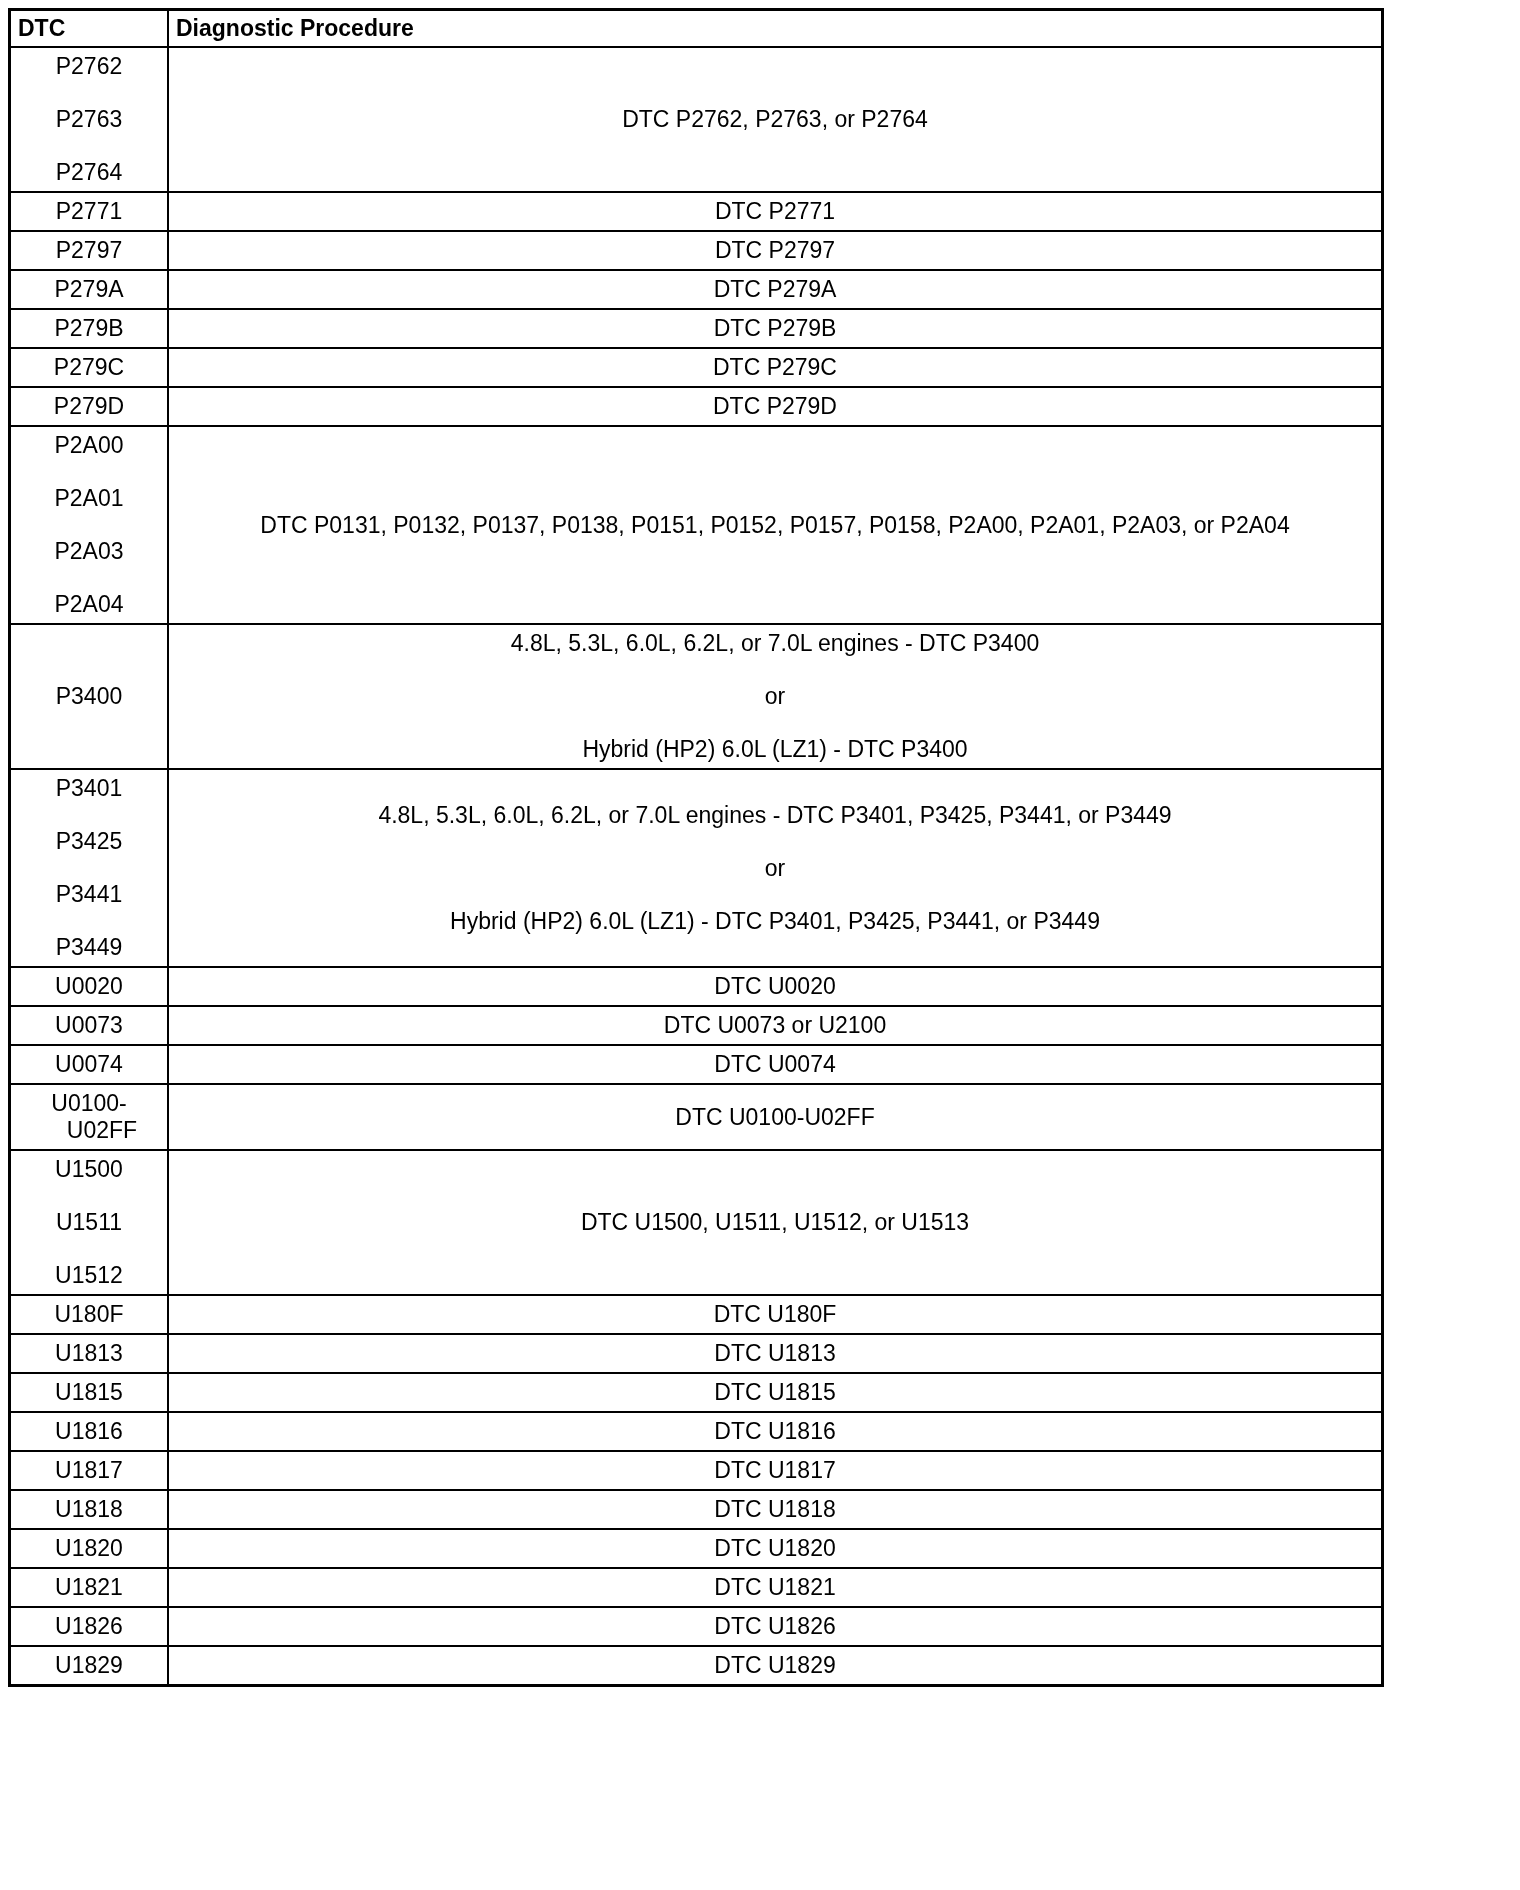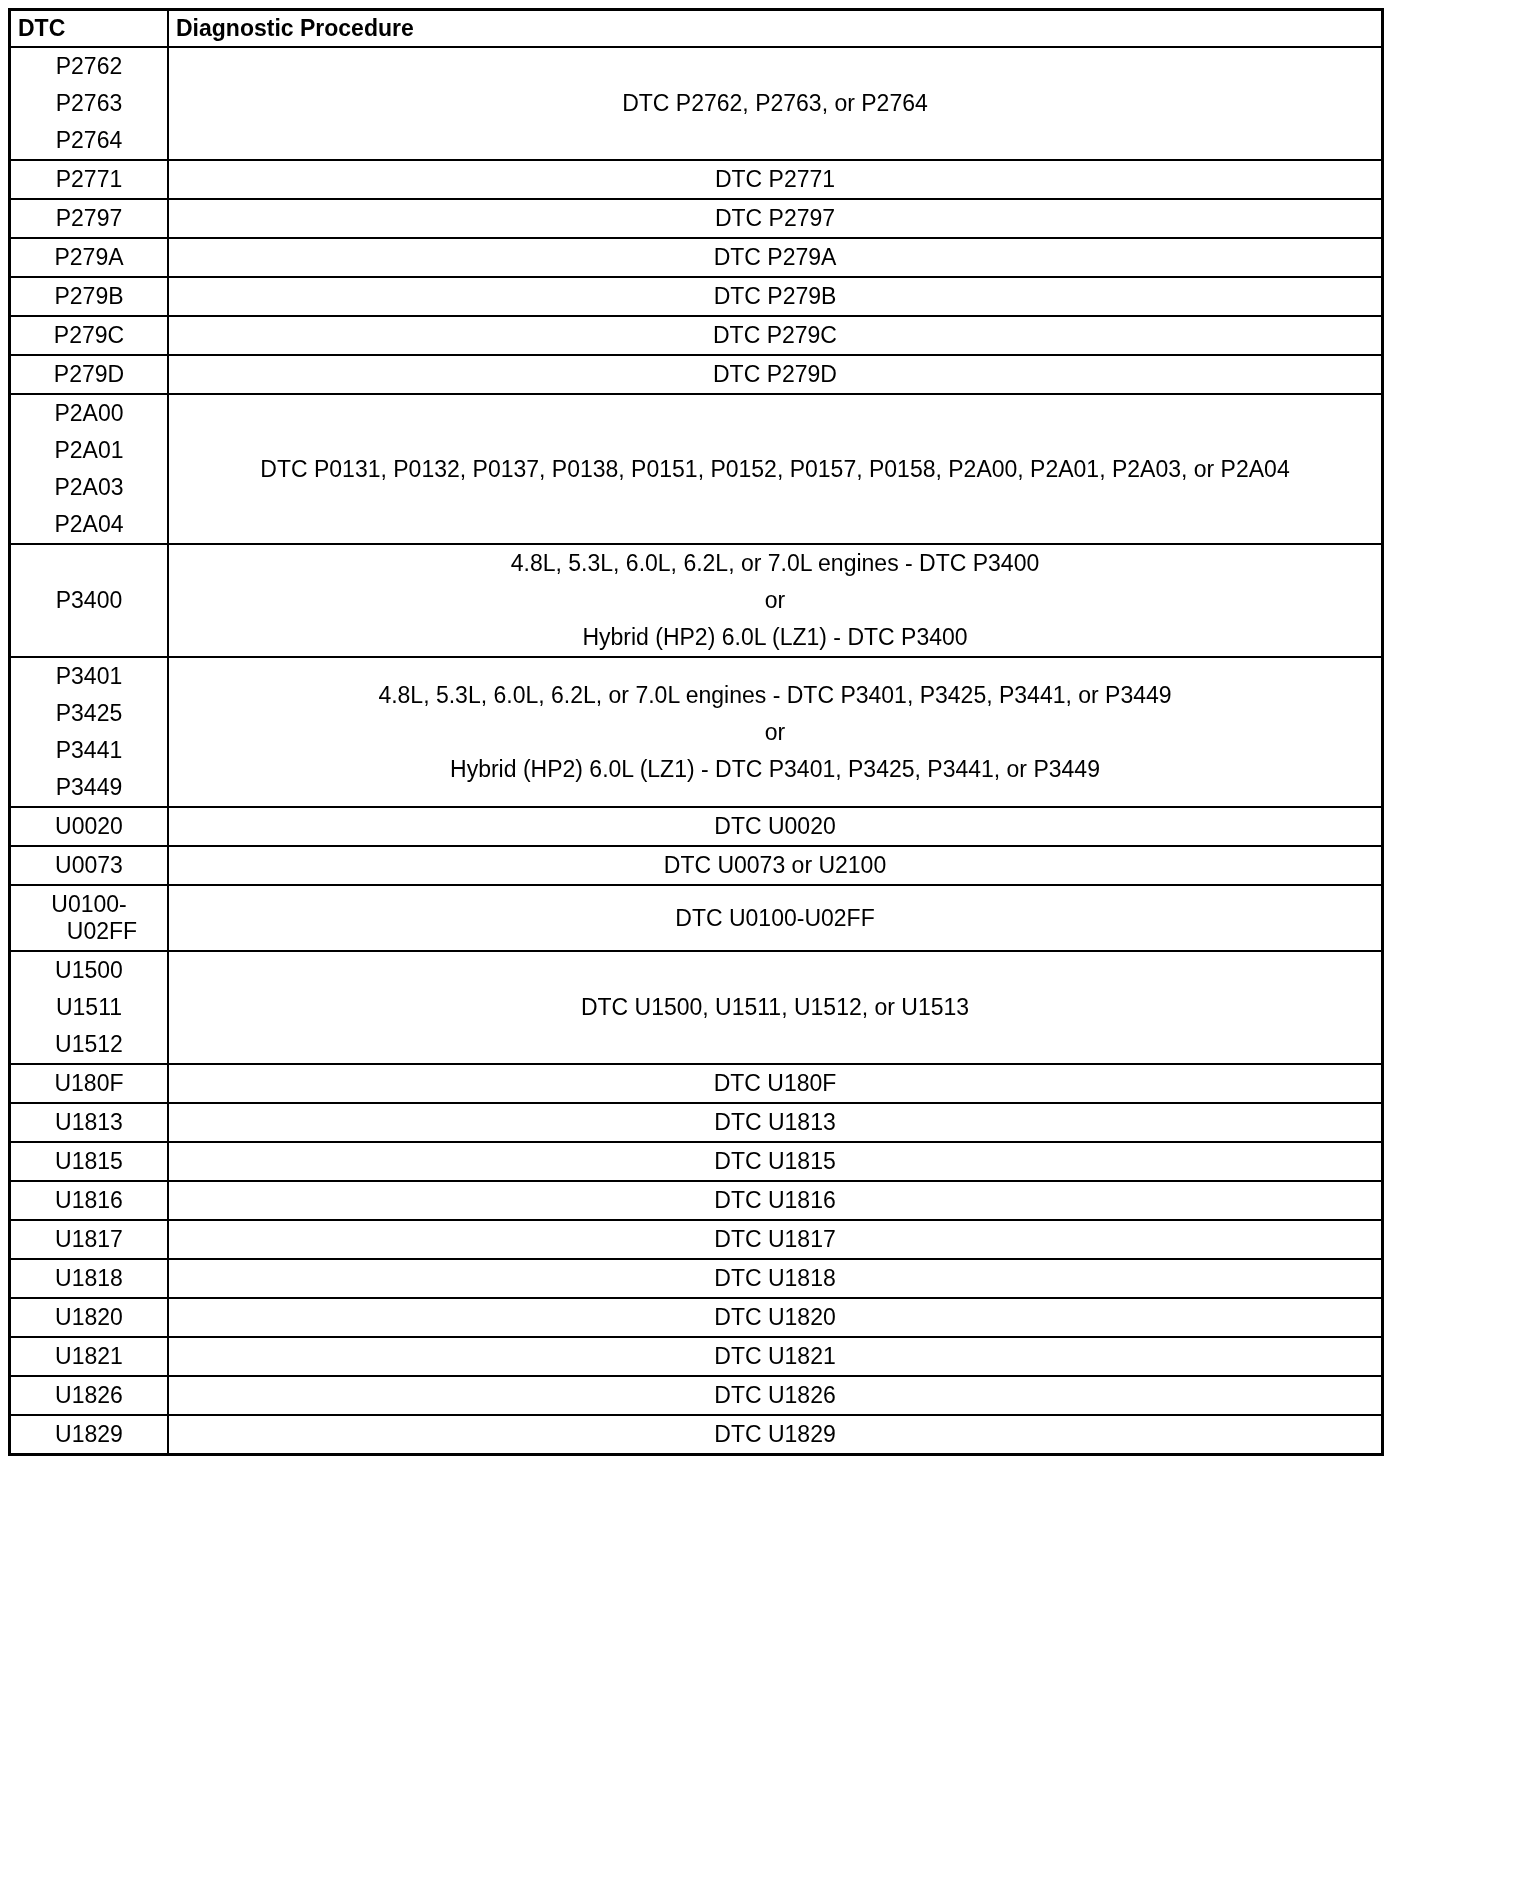--- a/index.html
+++ b/index.html
@@ -38,21 +38,21 @@
     width: 142px;
     text-align: left;
   }
   th.proc-h {
     text-align: left;
   }
   td p {
     margin: 0;
   }
   td p + p {
-    margin-top: 10px;
+    margin-top: 26px;
   }
   td.tight p + p {
     margin-top: 0;
     margin-left: 26px;
   }
 </style>
 </head>
 <body>
 
 <div class="page">
@@ -166,20 +166,28 @@
         </tr>
         <tr>
           <td class="dtc-cell">
             <p>U0073</p>
           </td>
           <td class="proc-cell">
             <p>DTC U0073 or U2100</p>
           </td>
         </tr>
         <tr>
+          <td class="dtc-cell">
+            <p>U0074</p>
+          </td>
+          <td class="proc-cell">
+            <p>DTC U0074</p>
+          </td>
+        </tr>
+        <tr>
           <td class="dtc-cell tight">
             <p>U0100-</p>
             <p>U02FF</p>
           </td>
           <td class="proc-cell">
             <p>DTC U0100-U02FF</p>
           </td>
         </tr>
         <tr>
           <td class="dtc-cell">

